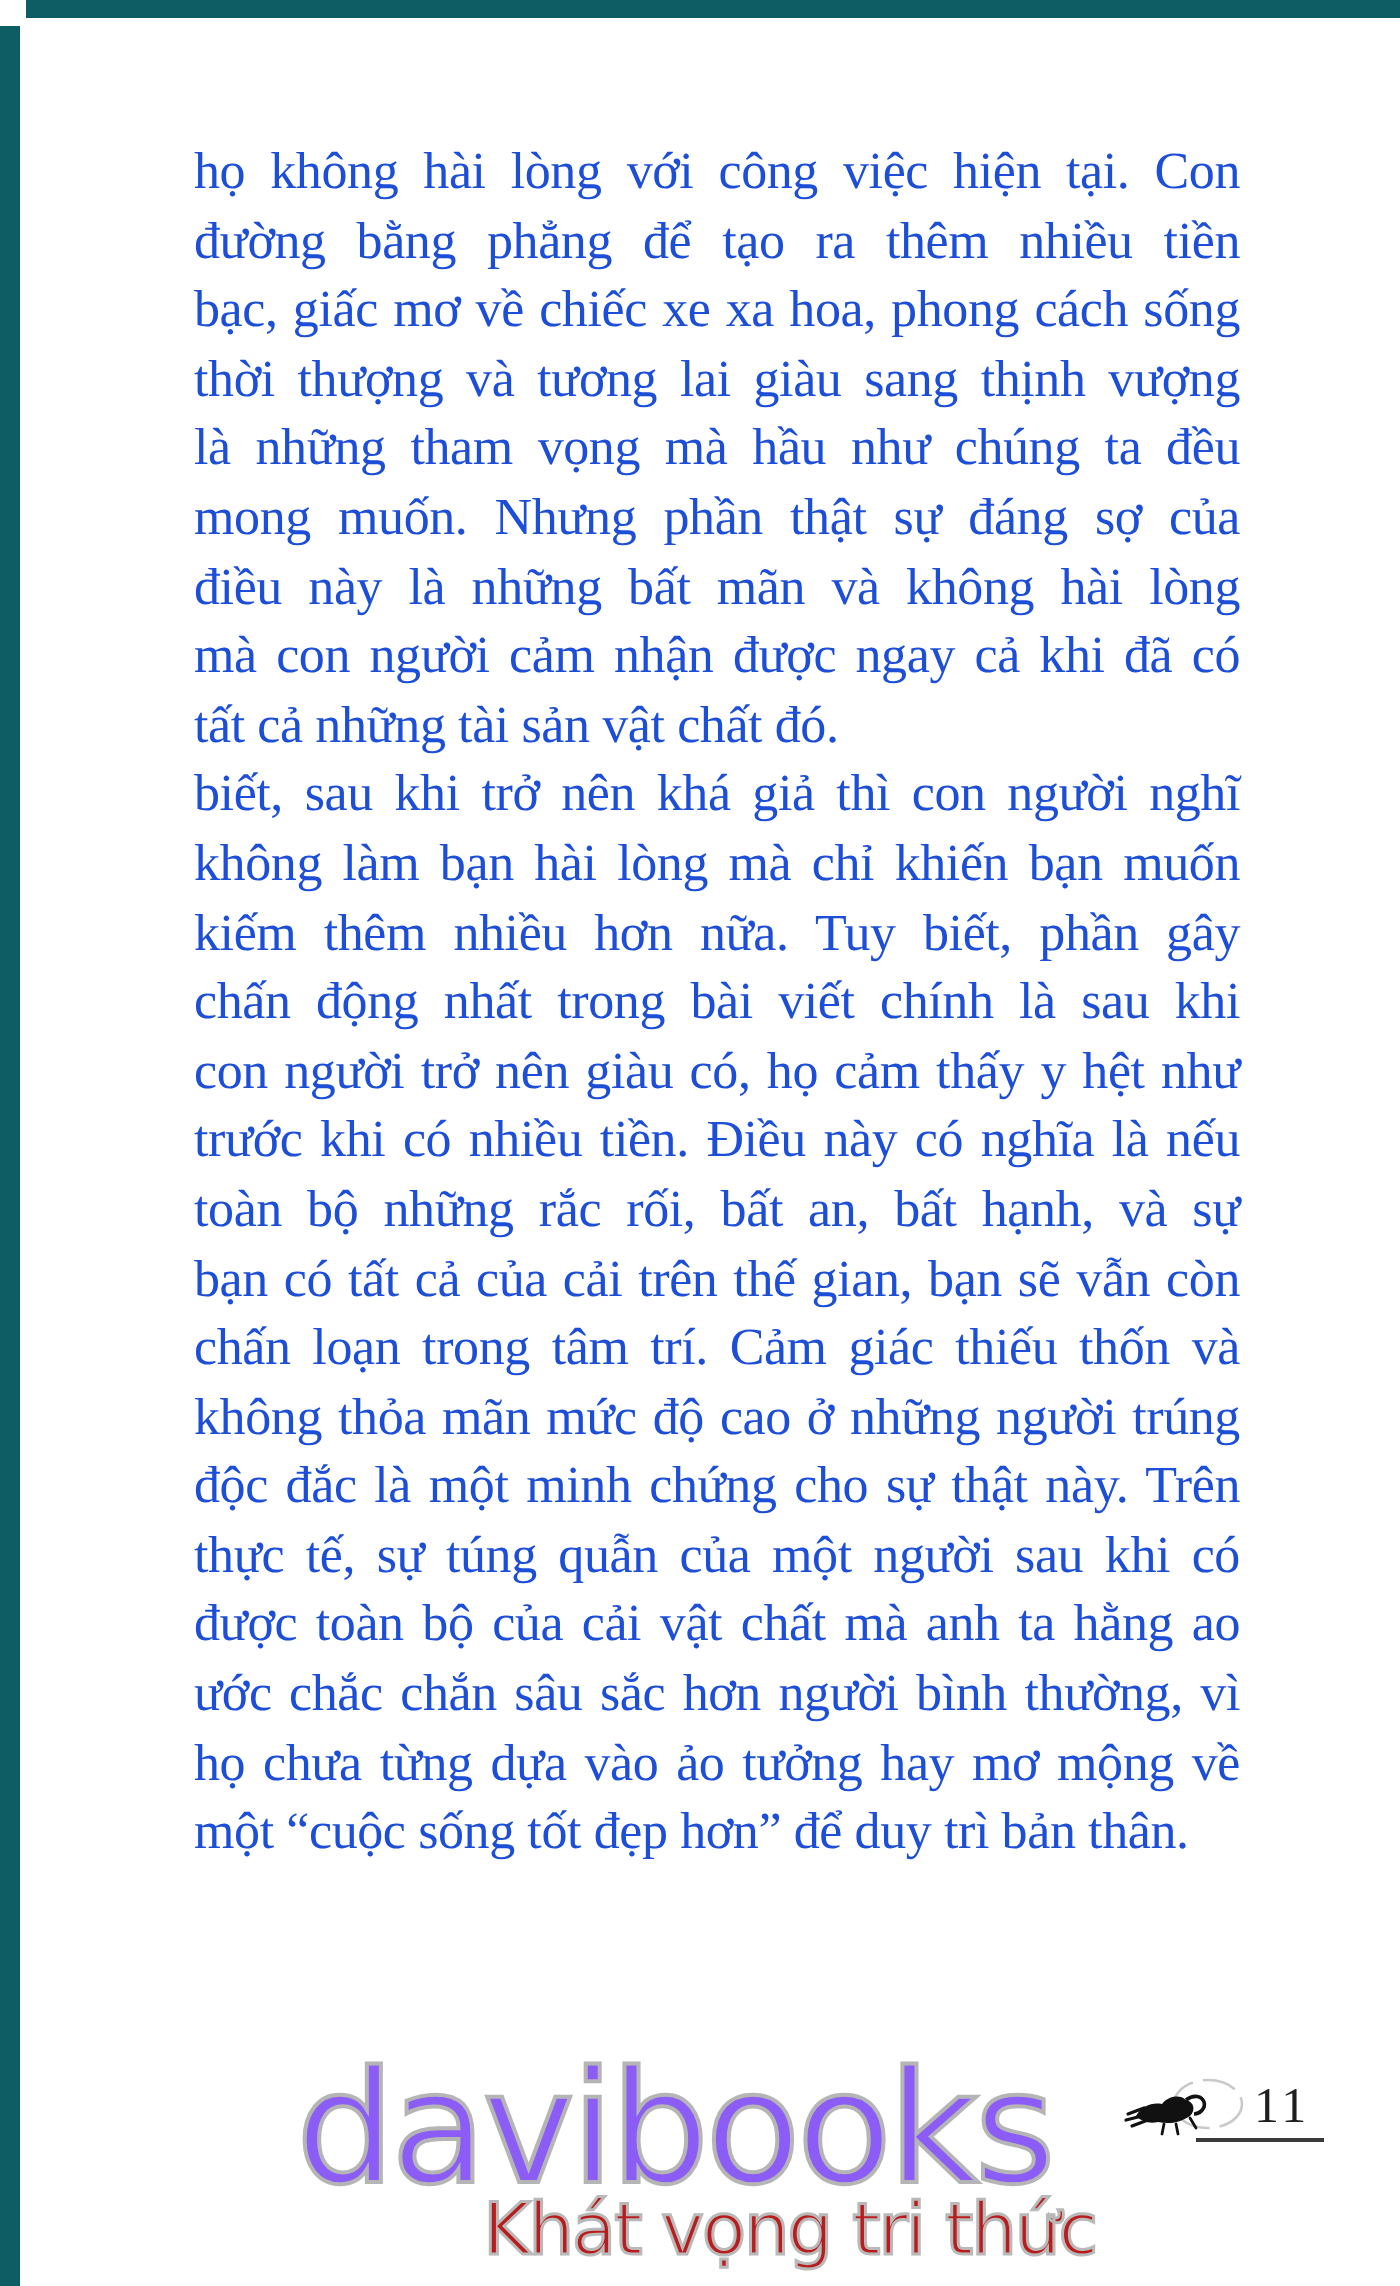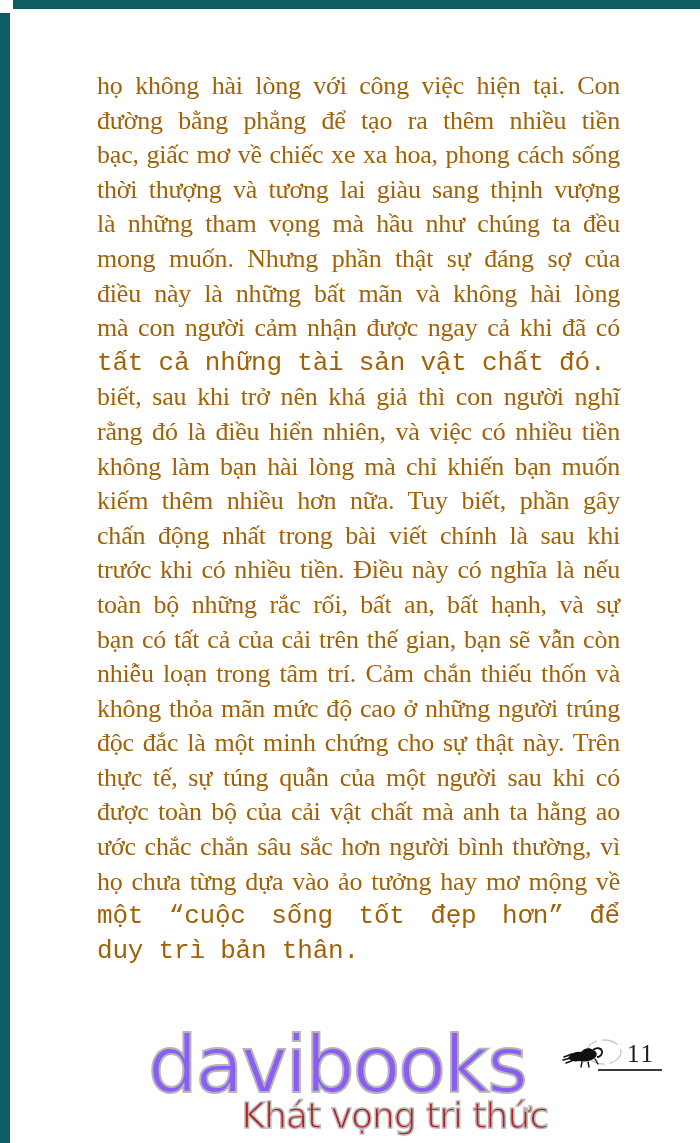--- a/index.html
+++ b/index.html
@@ -20,31 +20,31 @@
     position: absolute; top: 13px; left: 0; bottom: 0; width: 10px;
     background: #0e5d64;
   }
 
   
   .text-block {
     position: absolute;
     left: 97px; top: 69px; width: 523px;
     font-size: 26px;
     line-height: 34.6px;
-    color: #a16207;
+    color: #1d4ed8;
     letter-spacing: -0.2px;
   }
   .line {
     text-align: justify;
     text-align-last: justify;
     white-space: normal;
     height: 34.6px;
     overflow: visible;
   }
-  .line.last { text-align-last: left; font-family: Liberation Mono, monospace; }
+  .line.last { text-align-last: left; }
   .line.indent { text-indent: 36px; }
 
   
   .wm-title {
     position: absolute;
     left: 148px; top: 1026px;
     font-family: "DejaVu Sans", "Liberation Sans", sans-serif;
     font-size: 78px; line-height: 1;
     letter-spacing: -2px;
     color: #8b5cf6;
@@ -92,28 +92,28 @@
     <div class="line">họ không hài lòng với công việc hiện tại. Con</div>
     <div class="line">đường bằng phẳng để tạo ra thêm nhiều tiền</div>
     <div class="line">bạc, giấc mơ về chiếc xe xa hoa, phong cách sống</div>
     <div class="line">thời thượng và tương lai giàu sang thịnh vượng</div>
     <div class="line">là những tham vọng mà hầu như chúng ta đều</div>
     <div class="line">mong muốn. Nhưng phần thật sự đáng sợ của</div>
     <div class="line">điều này là những bất mãn và không hài lòng</div>
     <div class="line">mà con người cảm nhận được ngay cả khi đã có</div>
     <div class="line last">tất cả những tài sản vật chất đó.</div>
     <div class="line">biết, sau khi trở nên khá giả thì con người nghĩ</div>
-    <div class="line">rằng đó là điều hiển nhiên, và việc có nhiều tiền</div>
     <div class="line">không làm bạn hài lòng mà chỉ khiến bạn muốn</div>
     <div class="line">kiếm thêm nhiều hơn nữa. Tuy biết, phần gây</div>
     <div class="line">chấn động nhất trong bài viết chính là sau khi</div>
+    <div class="line">con người trở nên giàu có, họ cảm thấy y hệt như</div>
     <div class="line">trước khi có nhiều tiền. Điều này có nghĩa là nếu</div>
     <div class="line">toàn bộ những rắc rối, bất an, bất hạnh, và sự</div>
     <div class="line">bạn có tất cả của cải trên thế gian, bạn sẽ vẫn còn</div>
-    <div class="line">nhiễu loạn trong tâm trí. Cảm chắn thiếu thốn và</div>
+    <div class="line">chấn loạn trong tâm trí. Cảm giác thiếu thốn và</div>
     <div class="line">không thỏa mãn mức độ cao ở những người trúng</div>
     <div class="line">độc đắc là một minh chứng cho sự thật này. Trên</div>
     <div class="line">thực tế, sự túng quẫn của một người sau khi có</div>
     <div class="line">được toàn bộ của cải vật chất mà anh ta hằng ao</div>
     <div class="line">ước chắc chắn sâu sắc hơn người bình thường, vì</div>
     <div class="line">họ chưa từng dựa vào ảo tưởng hay mơ mộng về</div>
     <div class="line last">một “cuộc sống tốt đẹp hơn” để duy trì bản thân.</div>
   </div>
 
 <div class="wm-title">davibooks</div>

